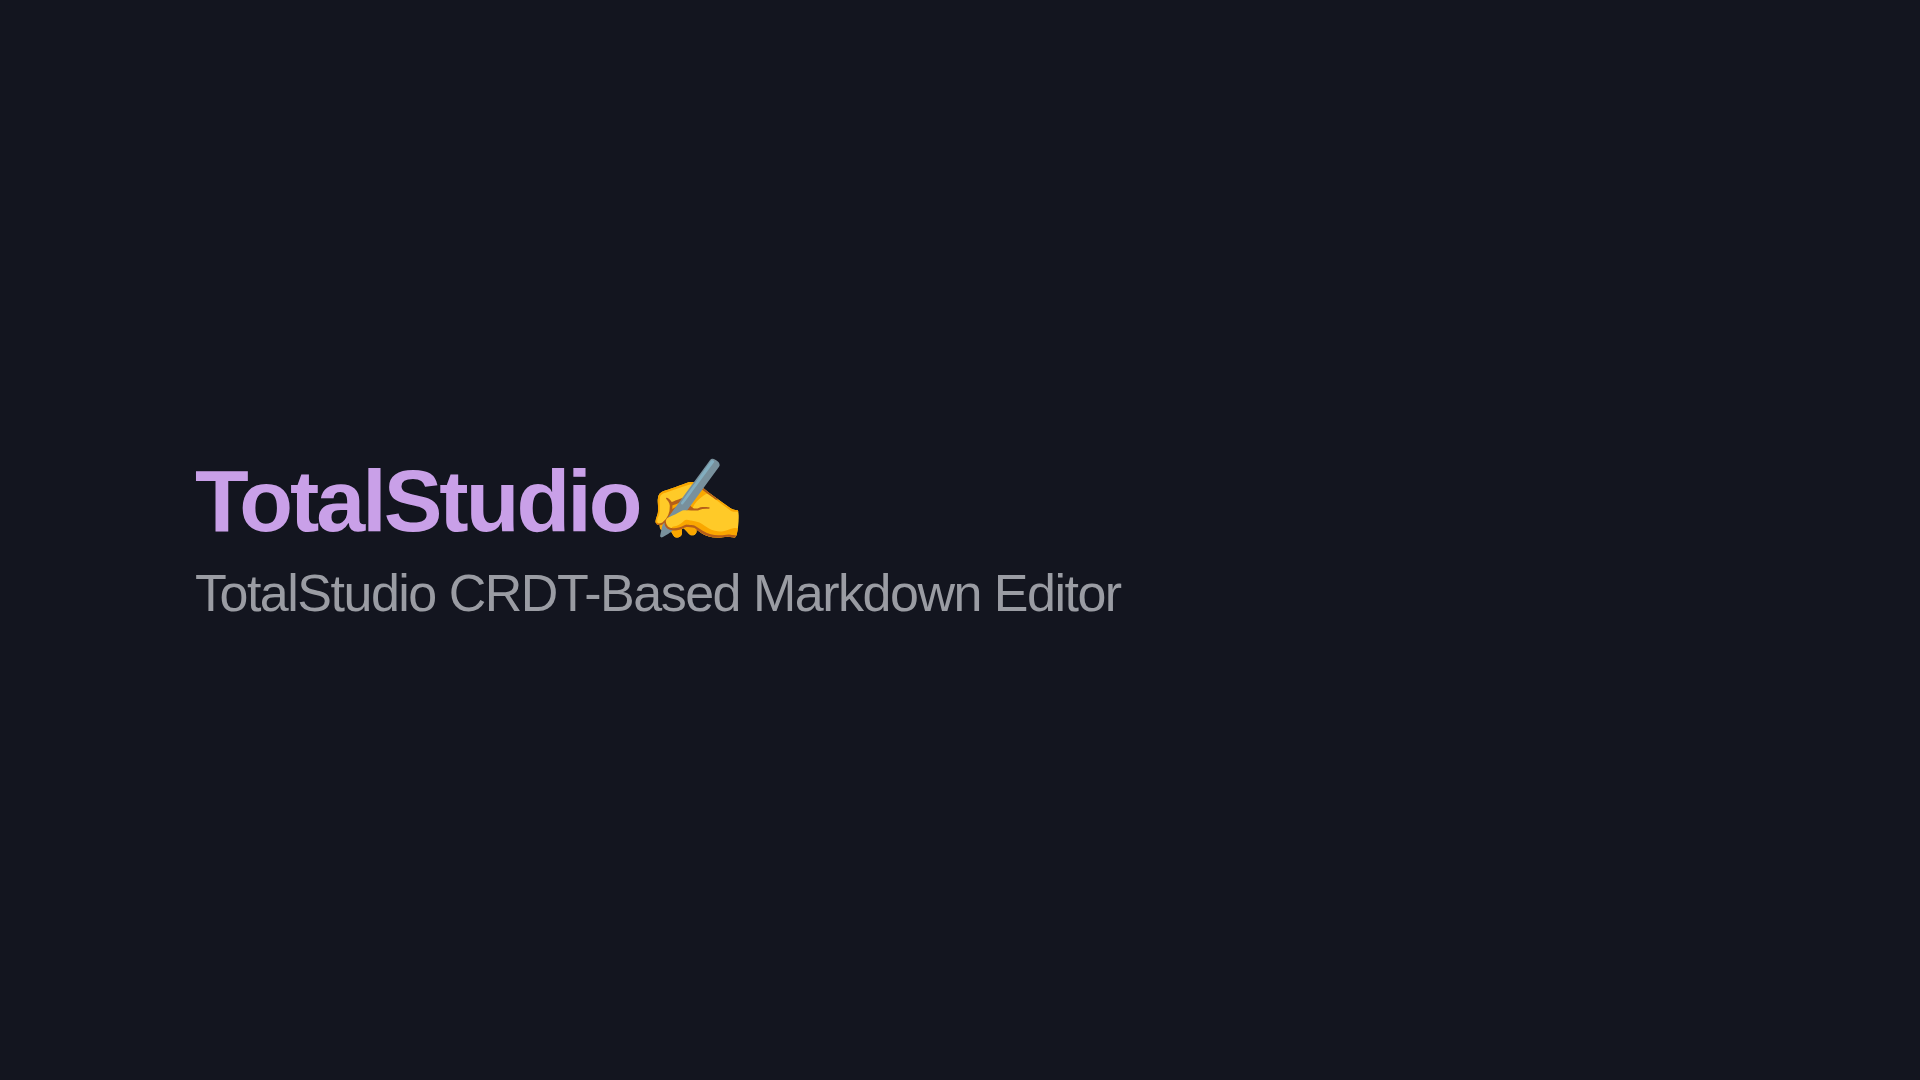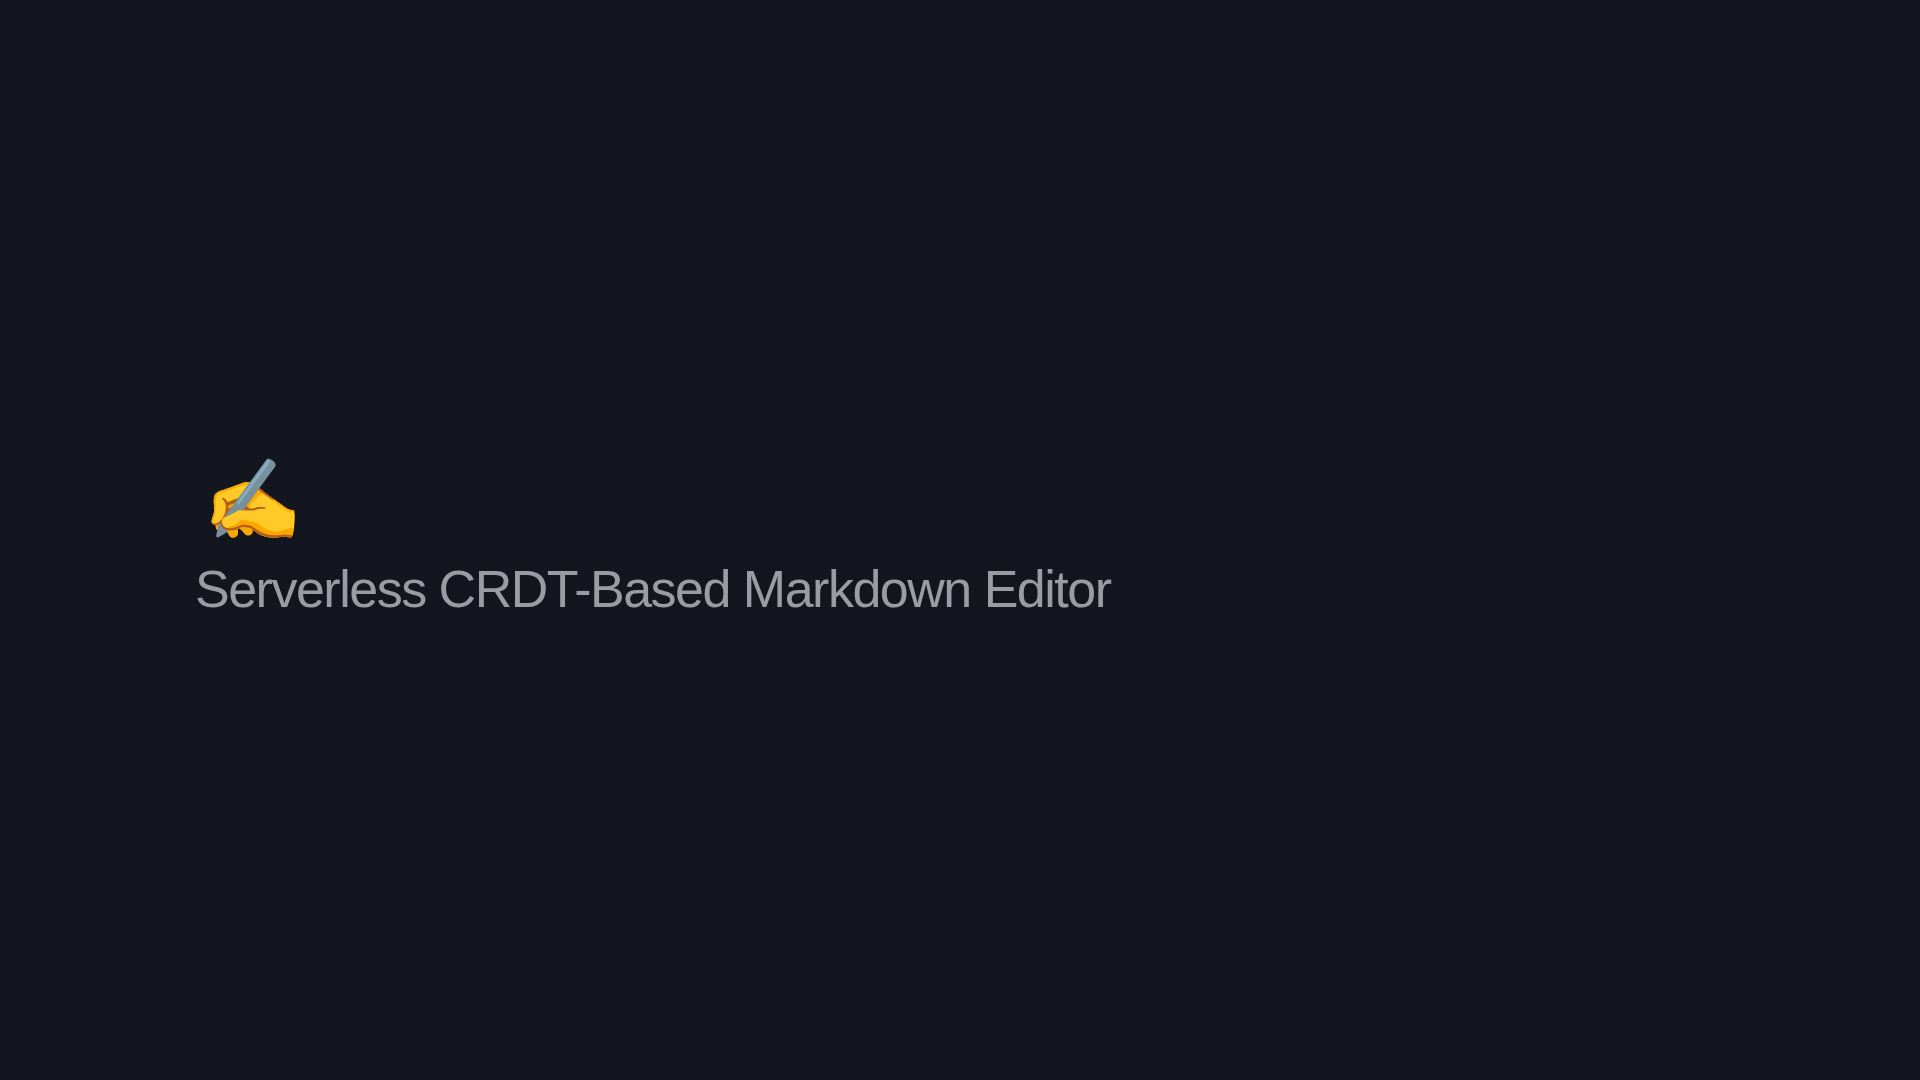--- a/index.html
+++ b/index.html
@@ -40,15 +40,16 @@
       font-weight: 400;
       color: #9a9ca3;
       letter-spacing: -1.5px;
       margin-top: 18px;
     }
   </style>
 </head>
 <body>
 
 <div class="title-row">
+  <h1 class="title">TotalStudio</h1>
   <span class="emoji">✍️</span>
 </div>
-<p class="subtitle">Serverless CRDT-Based Markdown Editor</p>
+<p class="subtitle">TotalStudio CRDT-Based Markdown Editor</p>
 
 </body></html>

